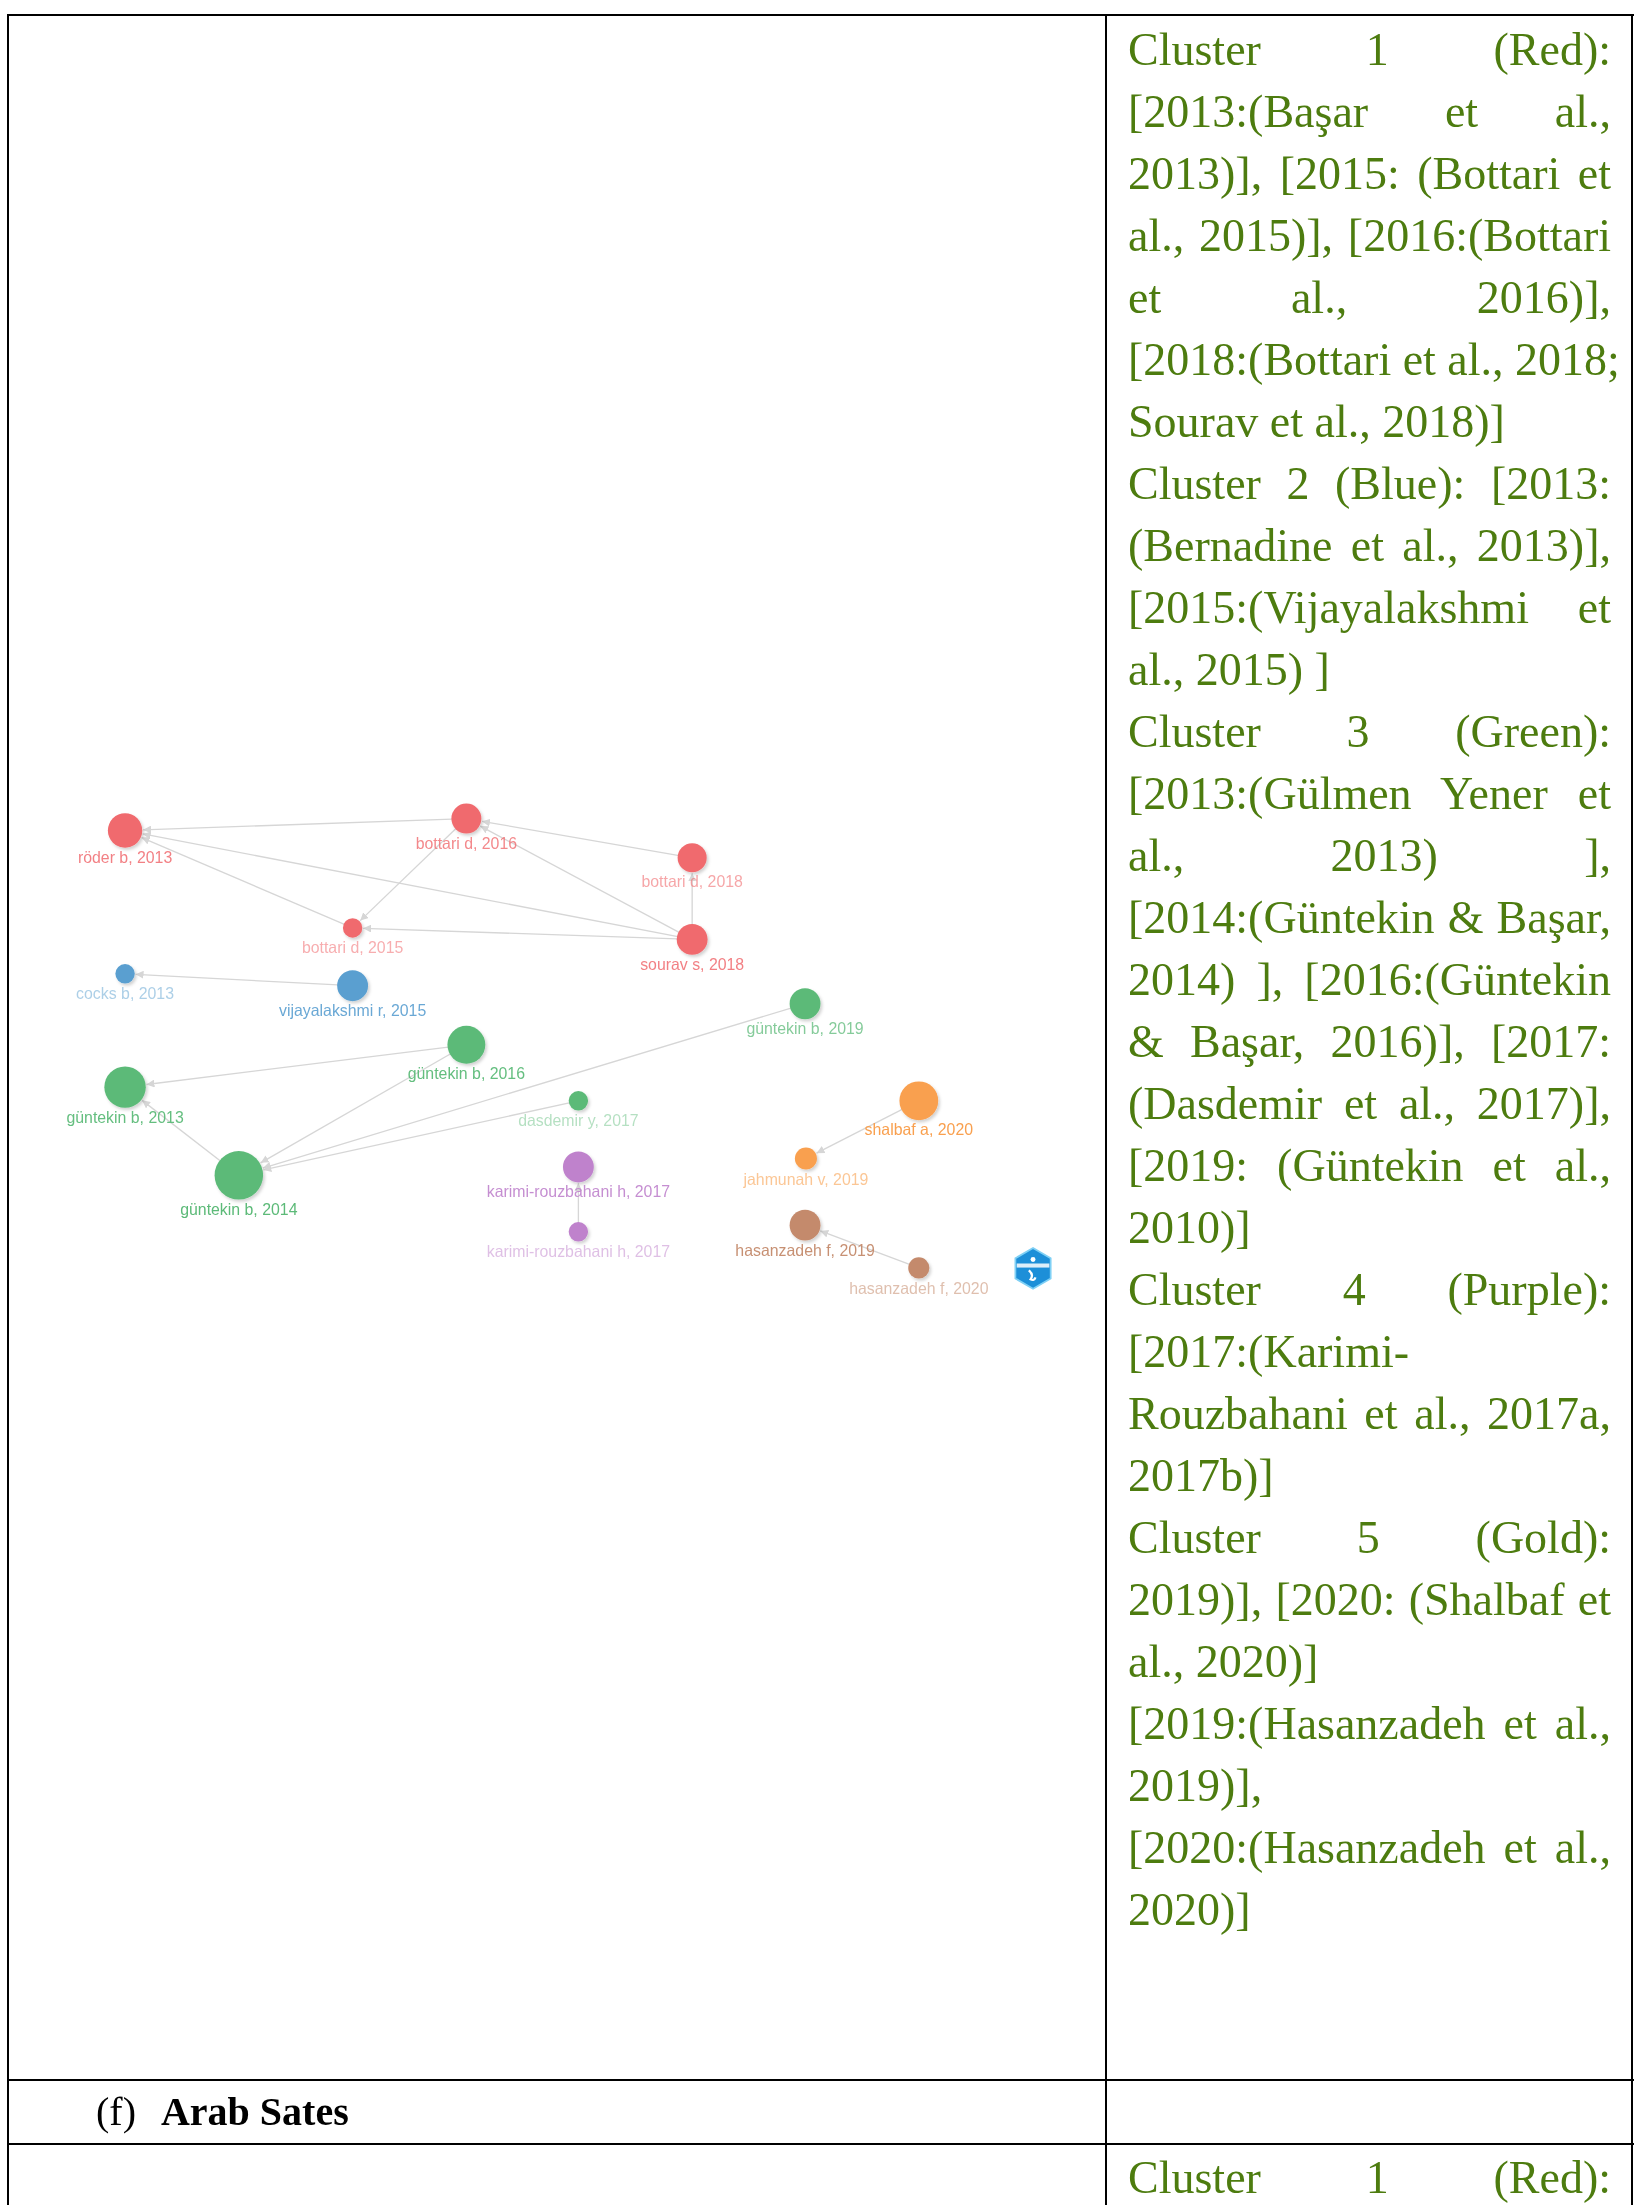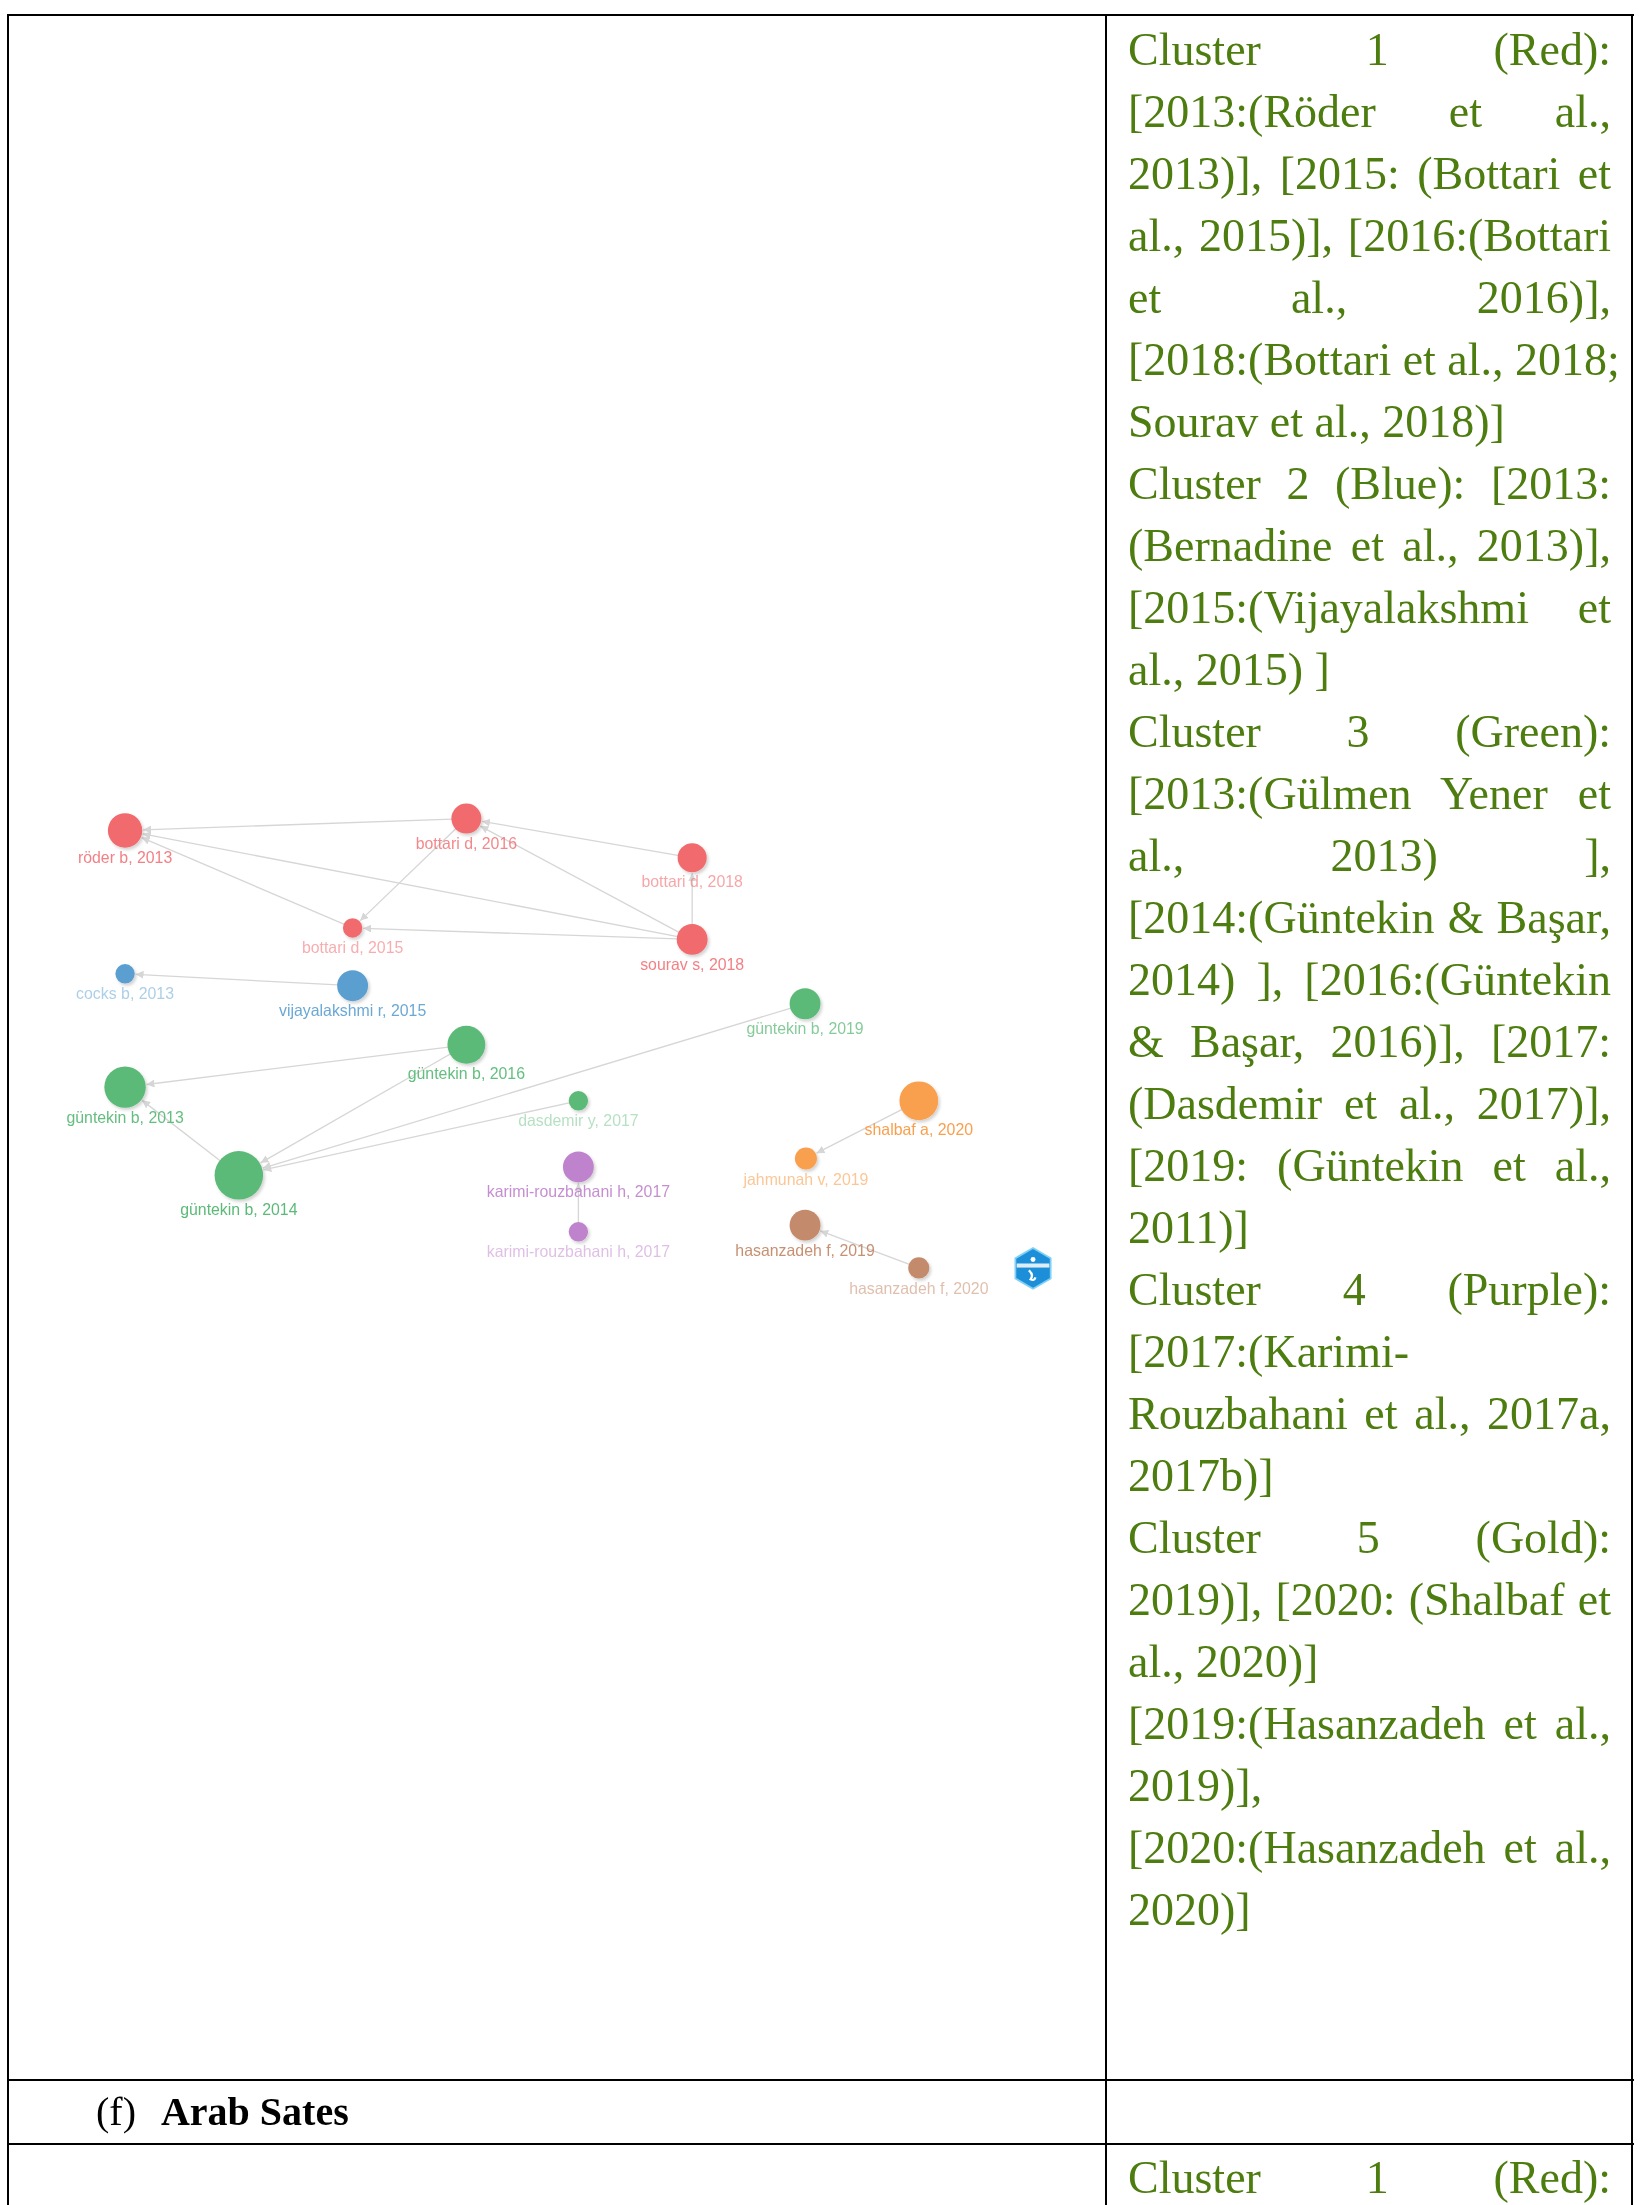--- a/index.html
+++ b/index.html
@@ -145,39 +145,39 @@
         <g>
           <polygon points="2322,2794 2362,2817 2362,2863 2322,2886 2282,2863 2282,2817" fill="#1d8fd8" stroke="#7fd0f5" stroke-width="4"></polygon>
           <rect x="2285" y="2828.96" width="74" height="9.200000000000001" fill="#ffffff" opacity="0.85"></rect>
           <circle cx="2322" cy="2819.76" r="5.6000000000000005" fill="#ffffff"></circle>
           <path d="M2312.4,2844.6 q12,9.200000000000001 4,20.24 q8,4.6000000000000005 11.200000000000001,-4.6000000000000005" fill="none" stroke="#ffffff" stroke-width="5"></path>
         </g>
       </svg>
   </div>
   <div class="cell-text" id="clusters-row-0" style="left:1128px; top:18.5px; width:483px;">
       <span class="ln">Cluster 1 (Red):</span>
-      <span class="ln">[2013:(Röder et al.,</span>
+      <span class="ln">[2013:(Başar et al.,</span>
       <span class="ln">2013)], [2015: (Bottari et</span>
       <span class="ln">al., 2015)], [2016:(Bottari</span>
       <span class="ln">et al., 2016)],</span>
       <span class="ln">[2018:(Bottari et al., 2018;</span>
       <span class="ln last">Sourav et al., 2018)]</span>
       <span class="ln">Cluster 2 (Blue): [2013:</span>
       <span class="ln">(Bernadine et al., 2013)],</span>
       <span class="ln">[2015:(Vijayalakshmi et</span>
       <span class="ln last">al., 2015) ]</span>
       <span class="ln">Cluster 3 (Green):</span>
       <span class="ln">[2013:(Gülmen Yener et</span>
       <span class="ln">al., 2013) ],</span>
       <span class="ln">[2014:(Güntekin &amp; Başar,</span>
       <span class="ln">2014) ], [2016:(Güntekin</span>
       <span class="ln">&amp; Başar, 2016)], [2017:</span>
       <span class="ln">(Dasdemir et al., 2017)],</span>
       <span class="ln">[2019: (Güntekin et al.,</span>
-      <span class="ln last">2011)]</span>
+      <span class="ln last">2010)]</span>
       <span class="ln">Cluster 4 (Purple):</span>
       <span class="ln">[2017:(Karimi-</span>
       <span class="ln">Rouzbahani et al., 2017a,</span>
       <span class="ln last">2017b)]</span>
       <span class="ln">Cluster 5 (Gold):</span>
       <span class="ln">2019)], [2020: (Shalbaf et</span>
       <span class="ln last">al., 2020)]</span>
       <span class="ln">[2019:(Hasanzadeh et al.,</span>
       <span class="ln">2019)],</span>
       <span class="ln">[2020:(Hasanzadeh et al.,</span>

